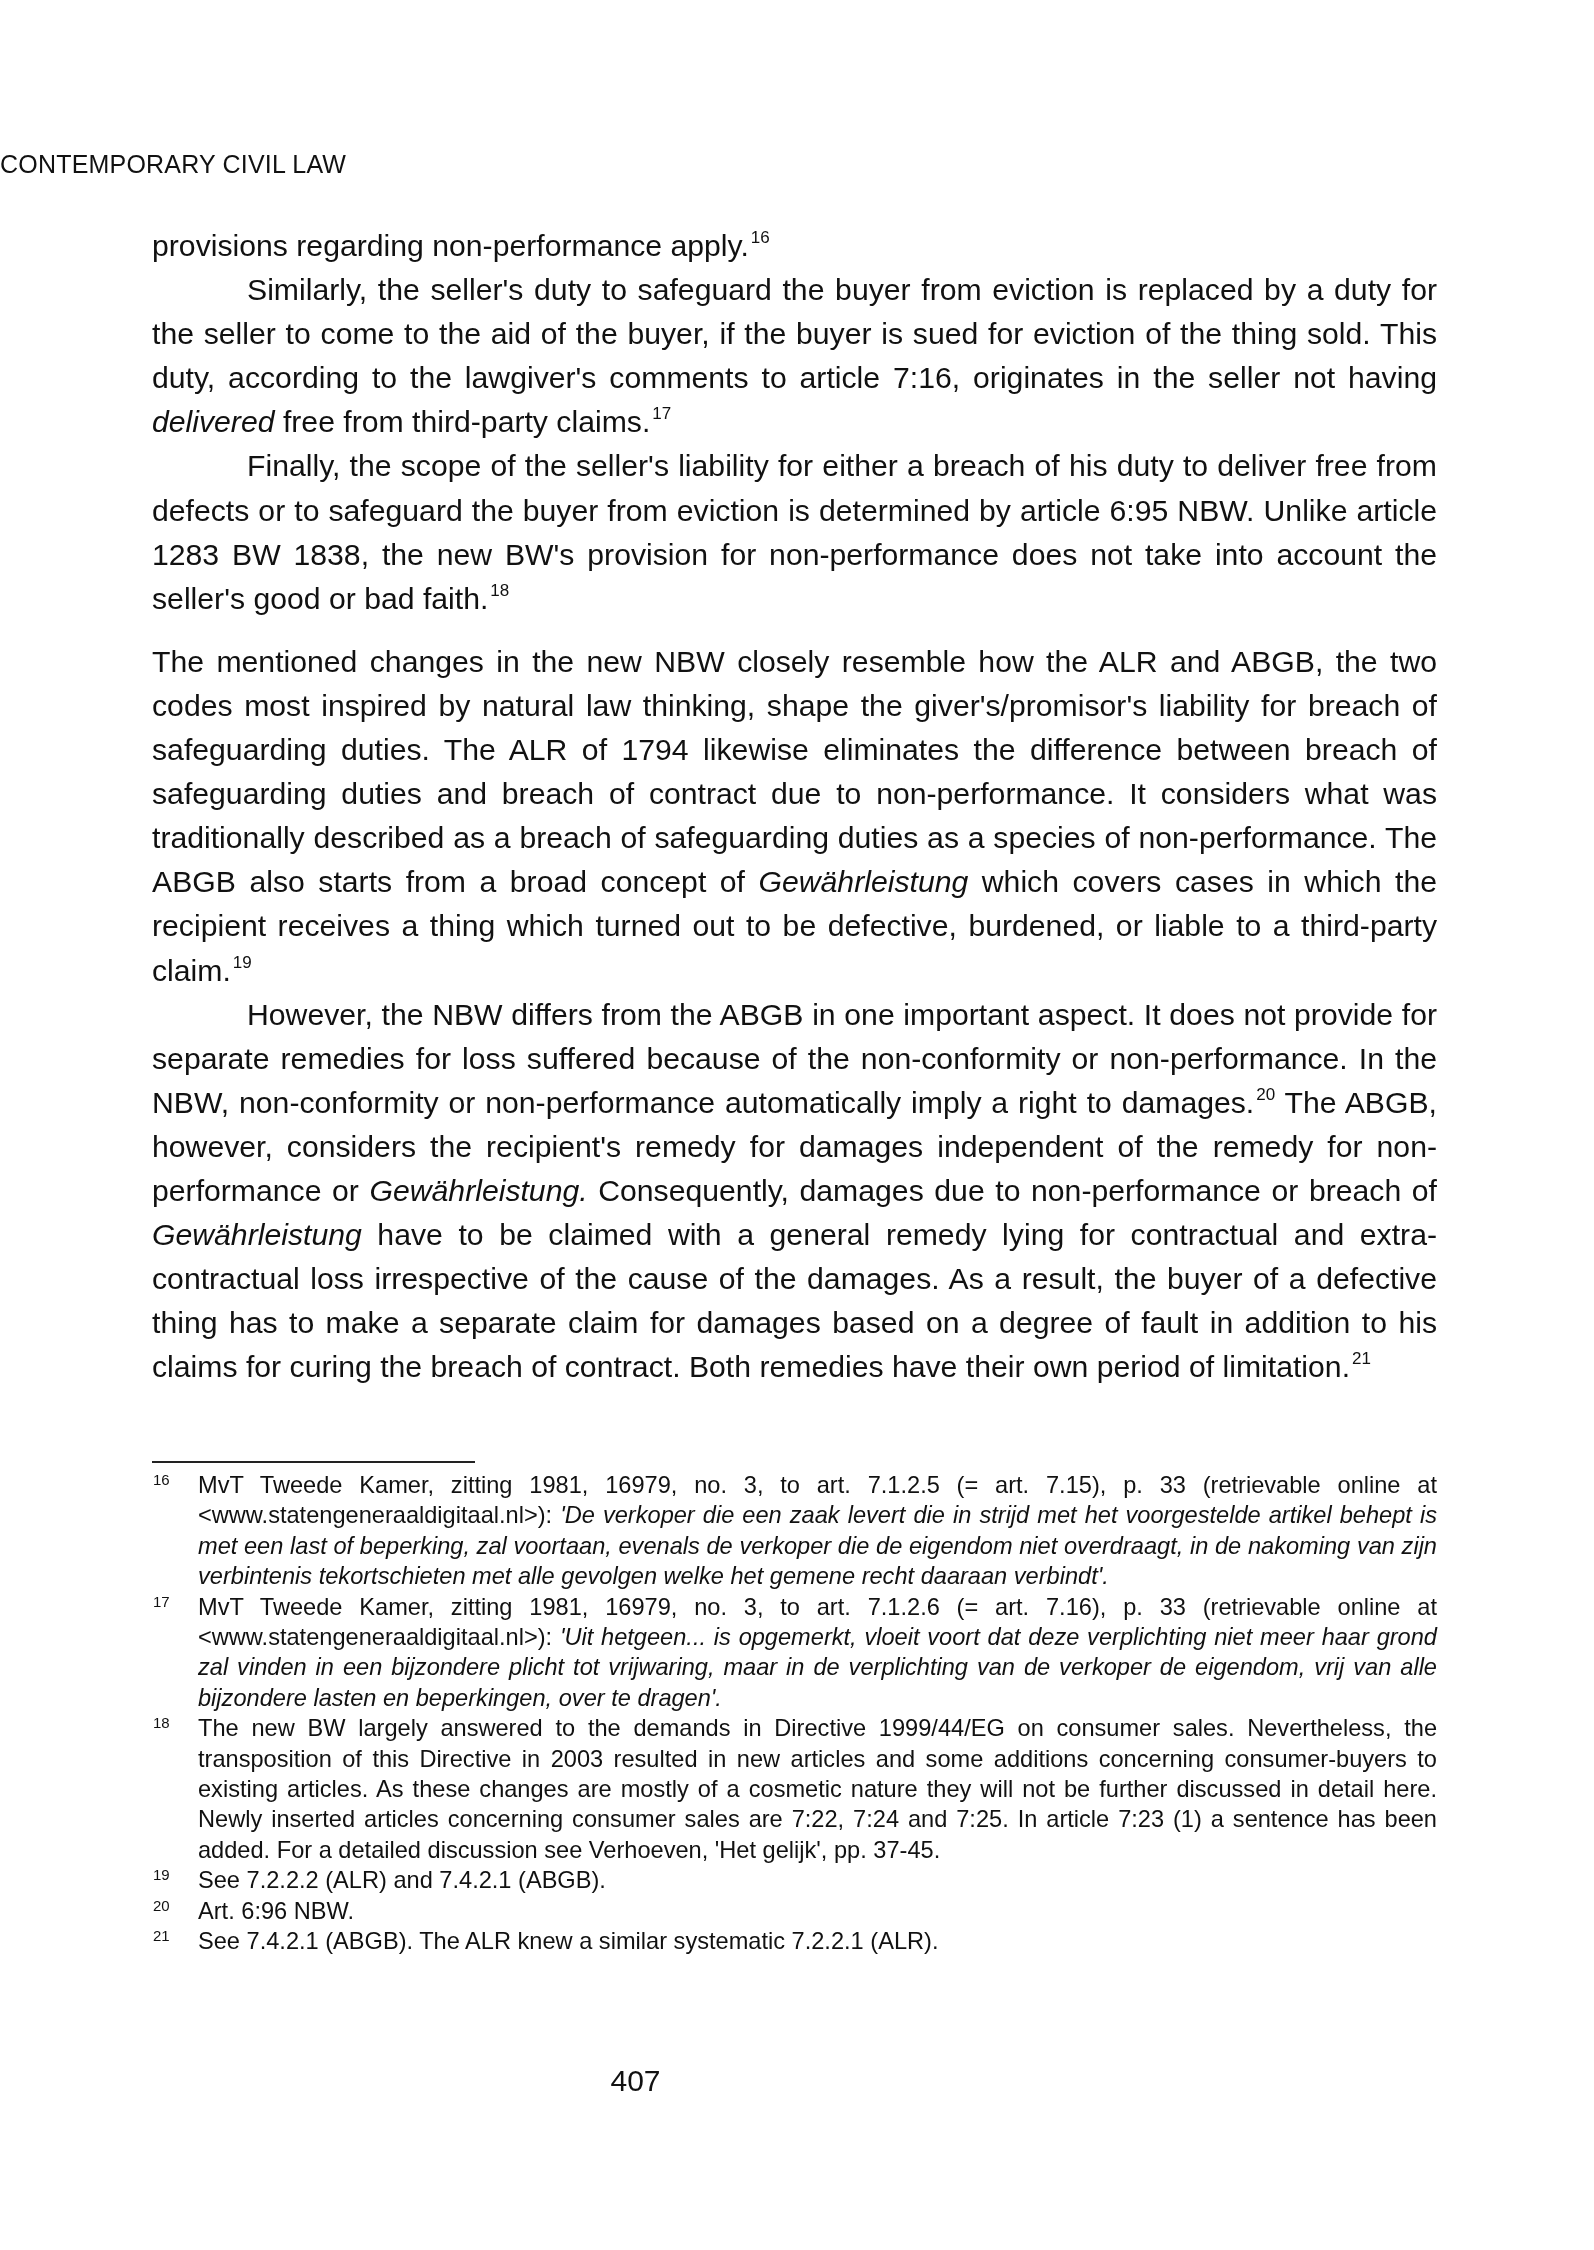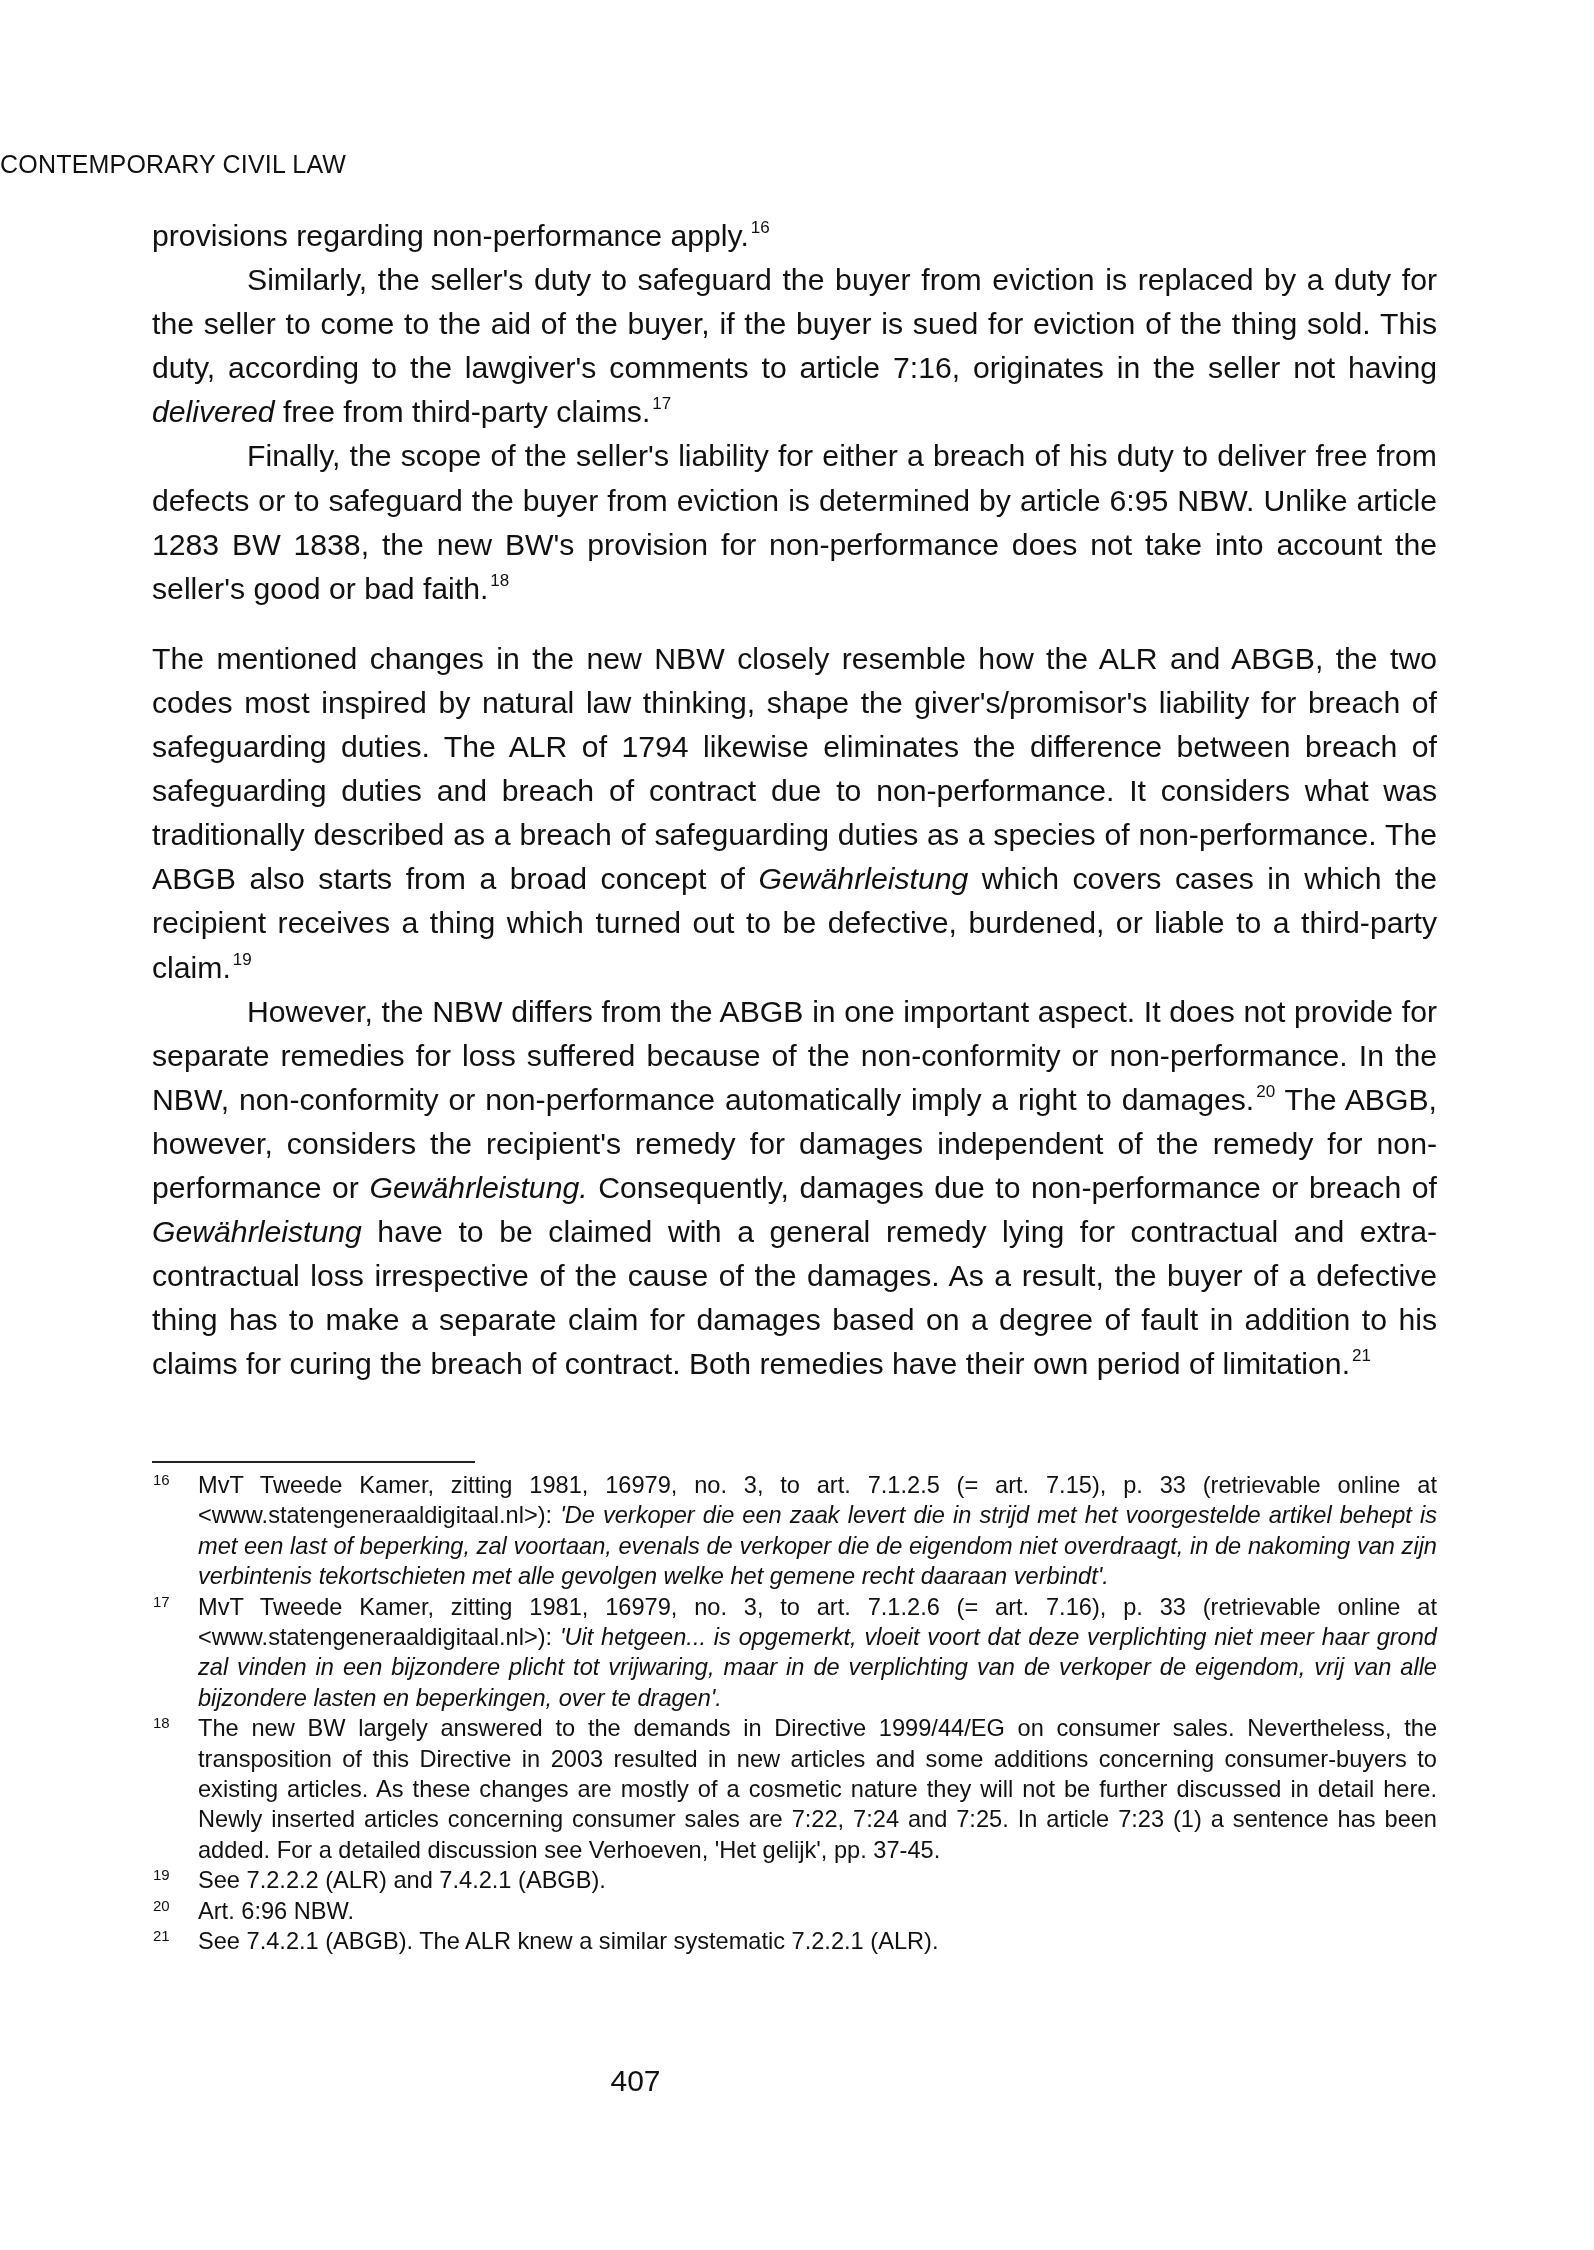--- a/index.html
+++ b/index.html
@@ -5,26 +5,26 @@
   html, body { margin: 0; padding: 0; background: #ffffff; }
   body {
     width: 1594px; height: 2250px; position: relative; overflow: hidden;
     font-family: "Liberation Sans", sans-serif; color: #111111;
   }
   .running-head {
     position: absolute; top: 150px; left: 0; width: 1594px; text-align: left;
     font-size: 25px; letter-spacing: 0.2px;
   }
   .body-text {
-    position: absolute; left: 152px; width: 1285px; top: 214px;
+    position: absolute; left: 152px; width: 1285px; top: 224px;
     font-size: 30.2px; line-height: 44.1px; text-align: justify;
   }
   .body-text p { margin: 0; }
   .body-text p.indent { text-indent: 95px; }
-  .body-text p.gap { margin-top: 26px; }
+  .body-text p.gap { margin-top: 19px; }
   sup.fnref { font-size: 17px; line-height: 0; vertical-align: 13px; margin-left: 2px; }
   .fn-rule {
     position: absolute; left: 152px; top: 1461px; width: 323px; height: 2px; background: #222;
   }
   .footnotes {
     position: absolute; left: 152px; width: 1285px; top: 1470px;
     font-size: 23.6px; line-height: 30.4px;
   }
   .fn { position: relative; padding-left: 46px; text-align: justify; }
   .fn .fn-num {

